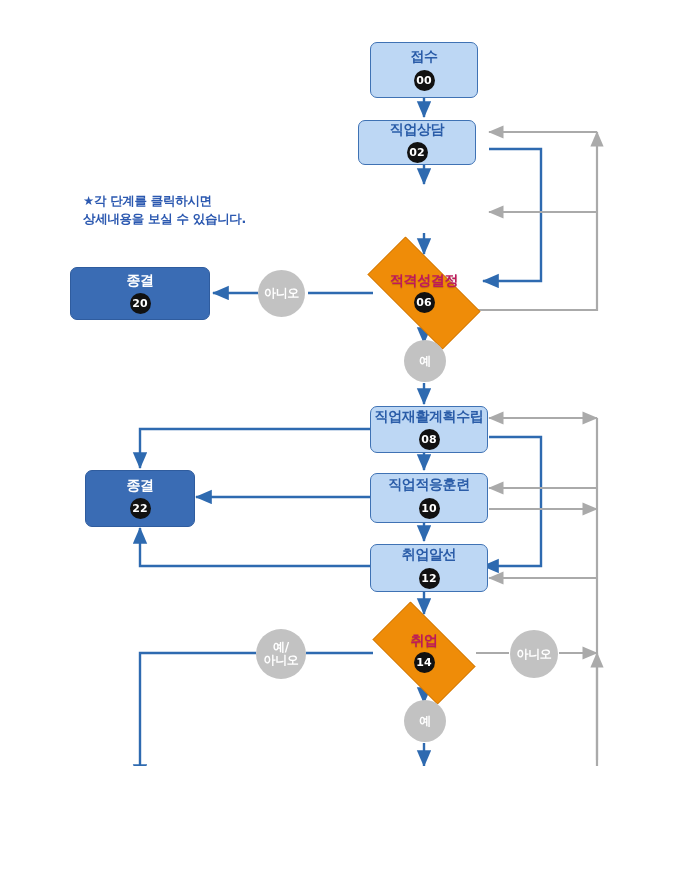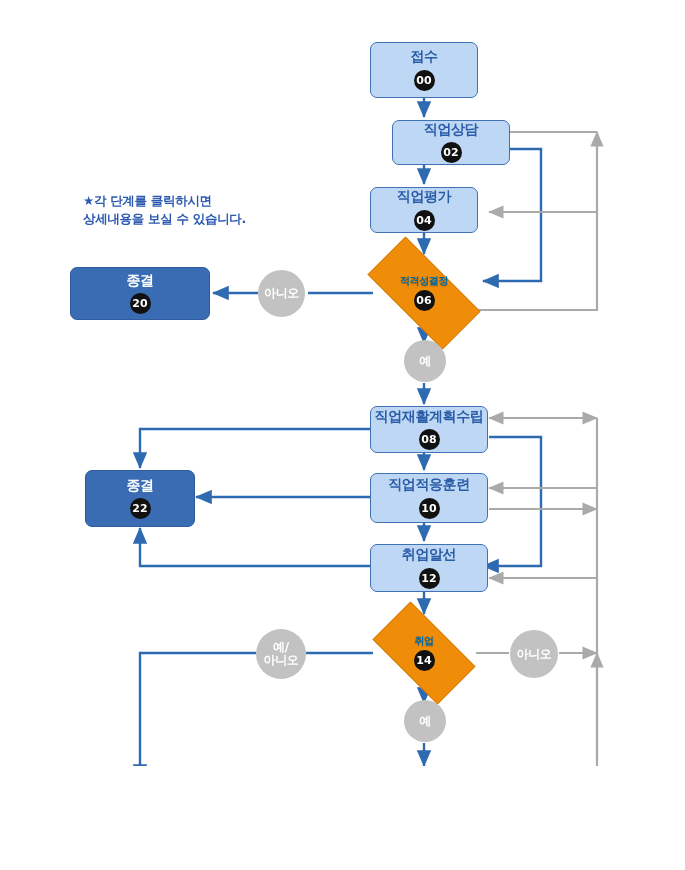--- a/index.html
+++ b/index.html
@@ -95,22 +95,22 @@
     left: 0;
     top: 0;
     width: 100%;
     height: 100%;
     display: flex;
     flex-direction: column;
     align-items: center;
     justify-content: center;
   }
   .diamond .node-label {
-    color: #0369a1;
-    font-size: 10px;
+    color: #be185d;
+    font-size: 14px;
     text-shadow: 0 1px 1px rgba(120,70,0,0.35);
   }
   .diamond .badge { margin-top: 4px; }
 
   
   .gcircle {
     position: absolute;
     border-radius: 50%;
     background: #c2c2c2;
     color: #ffffff;
@@ -208,29 +208,25 @@
 
       <path d="M478,800 L597,800 L597,653" marker-end="url(#ag)"></path>
     </g>
   </svg>
 
   <div class="node box light" style="left:370px; top:42px; width:108px; height:56px;">
     <div class="node-label">접수</div>
     <div class="badge">00</div>
   </div>
 
-  <div class="node box light" style="left:392px; top:120px; width:118px; height:45px;">
+  <div class="node box light" style="left:358px; top:120px; width:118px; height:45px;">
     <div class="node-label">직업상담</div>
     <div class="badge">02</div>
   </div>
 
-  <div class="node box light" style="left:370px; top:187px; width:108px; height:46px;">
-    <div class="node-label">직업평가</div>
-    <div class="badge">04</div>
-  </div>
 
   <div class="diamond" style="left:349px; top:255px; width:150px; height:76px;">
     <div class="shape"></div>
     <div class="dcontent">
       <div class="node-label">적격성결정</div>
       <div class="badge">06</div>
     </div>
   </div>
 
   <div class="node box dark" style="left:70px; top:267px; width:140px; height:53px;">

